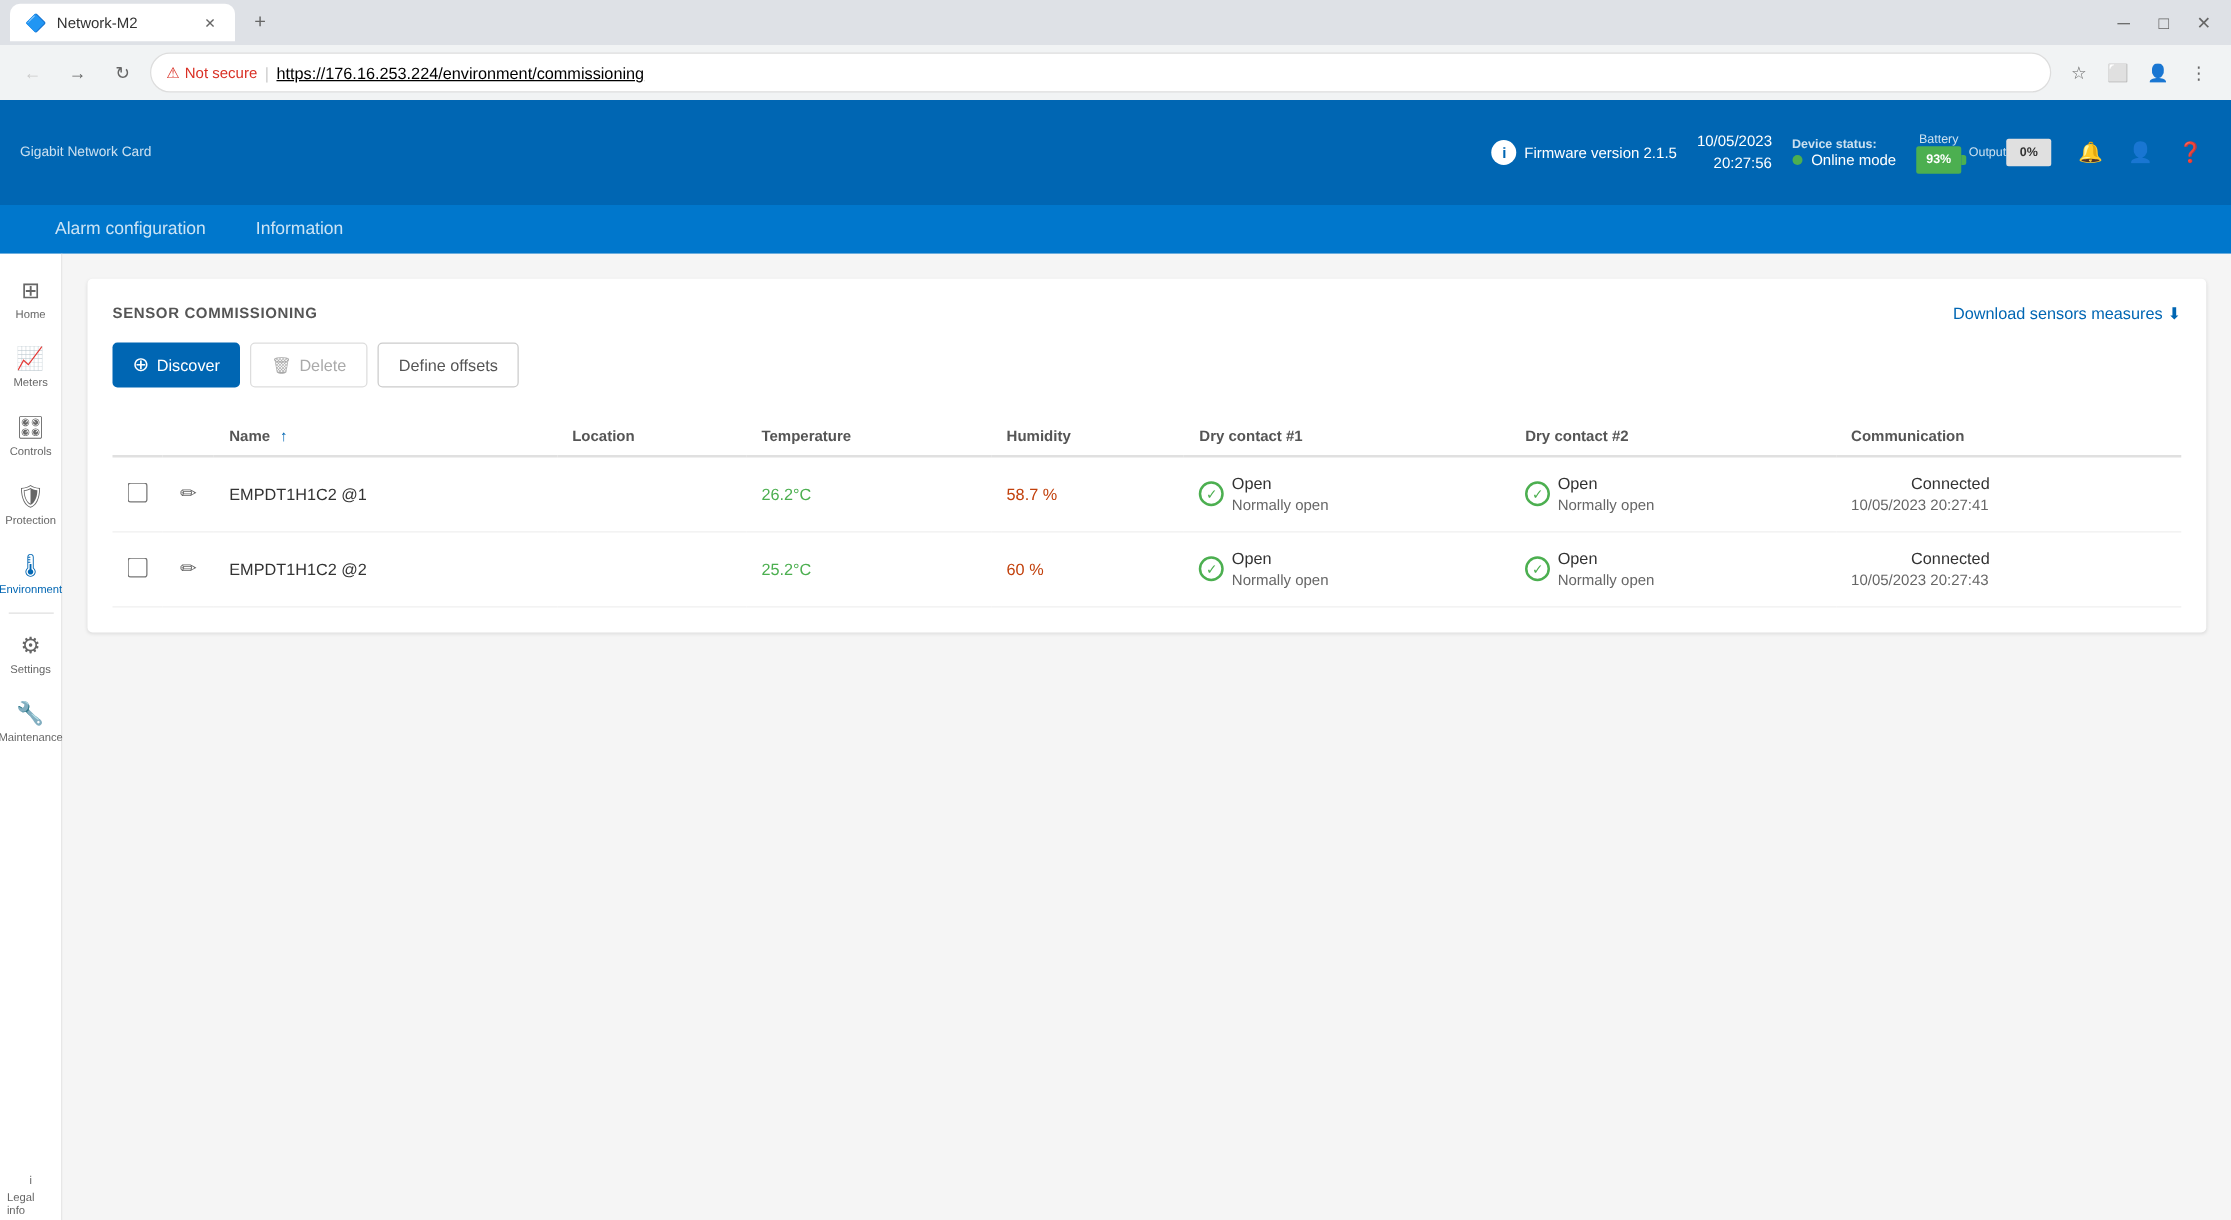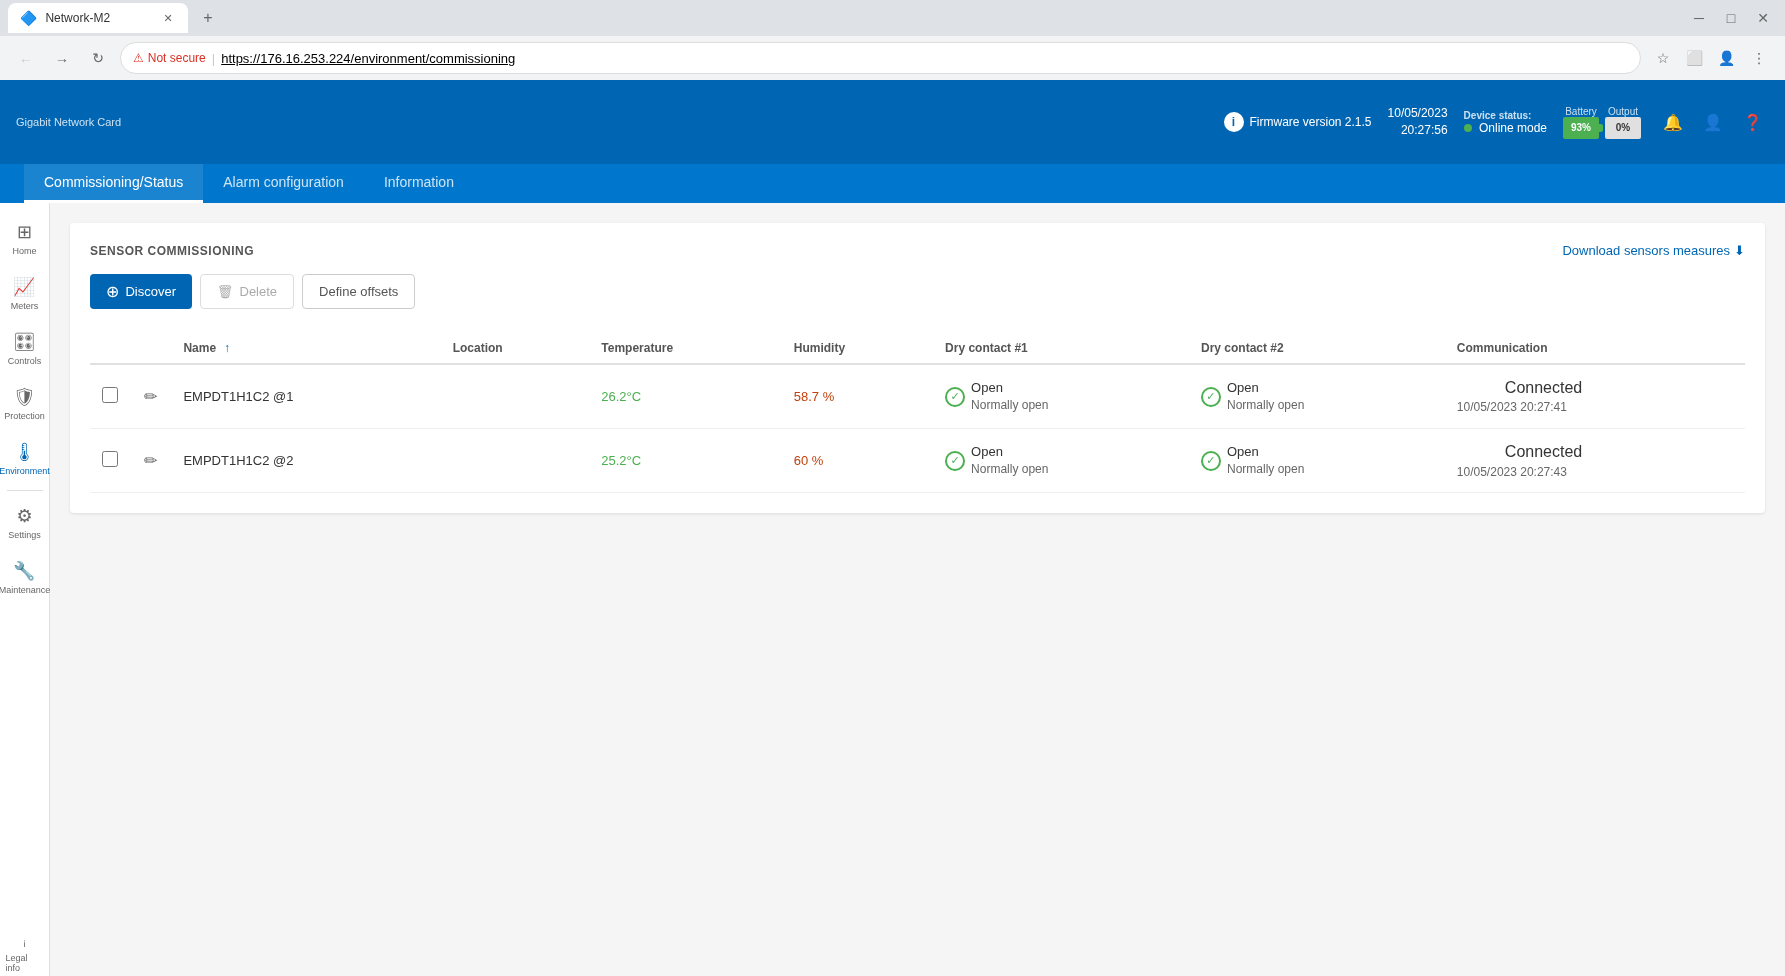--- a/index.html
+++ b/index.html
@@ -31,21 +31,21 @@
     .firmware-info { display: flex; align-items: center; gap: 6px; font-size: 12px; }
     .firmware-icon { width: 20px; height: 20px; border-radius: 50%; background: #fff; color: #0066b3; display: flex; align-items: center; justify-content: center; font-weight: bold; font-size: 12px; }
     .datetime { font-size: 12px; text-align: right; line-height: 1.4; }
     .device-status { font-size: 12px; }
     .device-status .label { font-size: 10px; opacity: 0.8; font-weight: bold; }
     .online-dot { display: inline-block; width: 8px; height: 8px; border-radius: 50%; background: #4caf50; margin-right: 4px; }
     .battery-block { display: flex; flex-direction: column; align-items: center; }
     .battery-block .blabel { font-size: 10px; opacity: 0.8; }
     .battery-visual { width: 36px; height: 22px; background: #4caf50; border-radius: 2px; display: flex; align-items: center; justify-content: center; font-size: 10px; color: #fff; font-weight: bold; position: relative; }
     .battery-visual::after { content: ''; position: absolute; right: -4px; width: 4px; height: 8px; background: #4caf50; border-radius: 0 2px 2px 0; top: 50%; transform: translateY(-50%); }
-    .output-block { display: flex; flex-direction: column; align-items: center; }
+    .output-block { display: flex; flex-direction: row; align-items: center; }
     .output-block .olabel { font-size: 10px; opacity: 0.8; }
     .output-visual { width: 36px; height: 22px; background: #e0e0e0; border-radius: 2px; display: flex; align-items: center; justify-content: center; font-size: 10px; color: #333; font-weight: bold; }
     .header-icons { display: flex; gap: 8px; align-items: center; }
     .header-icon-btn { width: 32px; height: 32px; border-radius: 50%; display: flex; align-items: center; justify-content: center; cursor: pointer; color: #fff; font-size: 16px; }
 
     
     .nav-tabs { background: #0077cc; display: flex; align-items: flex-end; padding: 0 24px; }
     .nav-tab { padding: 10px 20px; color: rgba(255,255,255,0.8); cursor: pointer; font-size: 14px; border-bottom: 3px solid transparent; }
     .nav-tab.active { color: #fff; border-bottom: 3px solid #fff; background: rgba(255,255,255,0.1); }
 
@@ -57,21 +57,21 @@
     .sidebar-item { width: 46px; display: flex; flex-direction: column; align-items: center; padding: 8px 4px; cursor: pointer; color: #666; font-size: 9px; gap: 3px; border-radius: 4px; margin: 2px 0; }
     .sidebar-item.active { color: #0066b3; }
     .sidebar-item-icon { font-size: 18px; }
     .sidebar-divider { width: 36px; height: 1px; background: #e0e0e0; margin: 4px 0; }
     .sidebar-bottom { margin-top: auto; padding-bottom: 8px; display: flex; flex-direction: column; align-items: center; gap: 4px; }
     .sidebar-logo { width: 42px; height: 28px; background: #000; display: flex; align-items: center; justify-content: center; color: #fff; font-size: 10px; font-weight: bold; border-radius: 2px; }
 
     
     .content-area { flex: 1; padding: 20px; background: #f5f5f5; }
     .content-card { background: #fff; border-radius: 4px; padding: 20px; box-shadow: 0 1px 3px rgba(0,0,0,0.1); }
-    .card-header { display: flex; justify-content: space-between; align-items: center; margin-bottom: 16px; }
+    .card-header { display: flex; justify-content: space-between; align-items: flex-start; margin-bottom: 16px; }
     .card-title { font-size: 12px; font-weight: 600; color: #555; letter-spacing: 0.5px; text-transform: uppercase; }
     .download-link { color: #0066b3; font-size: 13px; cursor: pointer; display: flex; align-items: center; gap: 4px; }
 
     
     .toolbar { display: flex; gap: 8px; margin-bottom: 24px; }
     .btn-primary { background: #0066b3; color: #fff; border: none; padding: 8px 16px; border-radius: 4px; cursor: pointer; display: flex; align-items: center; gap: 6px; font-size: 13px; }
     .btn-secondary { background: #fff; color: #555; border: 1px solid #ccc; padding: 8px 16px; border-radius: 4px; cursor: pointer; display: flex; align-items: center; gap: 6px; font-size: 13px; }
     .btn-secondary.disabled { color: #aaa; border-color: #ddd; cursor: default; }
 
     
@@ -82,21 +82,21 @@
     .col-edit { width: 32px; }
     .temp-value { color: #4caf50; font-weight: 500; }
     .humidity-value { color: #c2410c; font-weight: 500; }
     .dry-contact { display: flex; align-items: center; gap: 6px; }
     .dry-icon { width: 20px; height: 20px; border-radius: 50%; border: 2px solid #4caf50; display: flex; align-items: center; justify-content: center; }
     .dry-icon::after { content: '✓'; color: #4caf50; font-size: 11px; }
     .dry-text { line-height: 1.4; }
     .dry-open { color: #333; font-size: 13px; }
     .dry-normally { color: #666; font-size: 12px; }
     .comm-text { line-height: 1.4; }
-    .comm-connected { color: #333; font-size: 16px; margin-left: 48px; }
+    .comm-connected { color: #333; font-size: 13px; margin-left: 48px; }
     .comm-date { color: #666; font-size: 12px; }
     .edit-btn { background: none; border: none; cursor: pointer; color: #666; font-size: 16px; padding: 2px; }
     .checkbox { width: 16px; height: 16px; cursor: pointer; }
     .sort-icon { margin-left: 4px; color: #0066b3; }
     .name-col { display: flex; align-items: center; gap: 4px; }
   </style>
 </head>
 <body>
 
 <div class="browser-frame">
@@ -174,21 +174,20 @@
         </div>
         <div class="header-icons">
           <div class="header-icon-btn">🔔</div>
           <div class="header-icon-btn">👤</div>
           <div class="header-icon-btn">❓</div>
         </div>
       </div>
     </div>
 
     <div class="nav-tabs">
-      <div class="nav-tab active">Commissioning/Status</div>
       <div class="nav-tab">Alarm configuration</div>
       <div class="nav-tab">Information</div>
     </div>
 
     <div class="main-layout">
 
       <div class="sidebar">
         <div class="sidebar-item">
           <span class="sidebar-item-icon">⊞</span>
           <span>Home</span>

